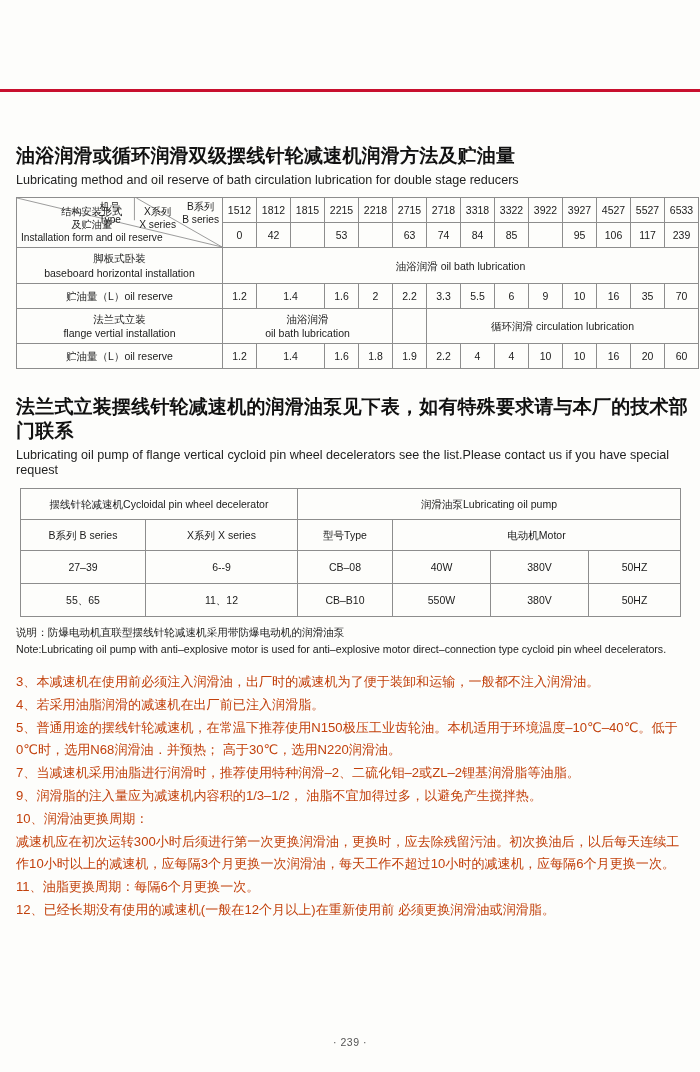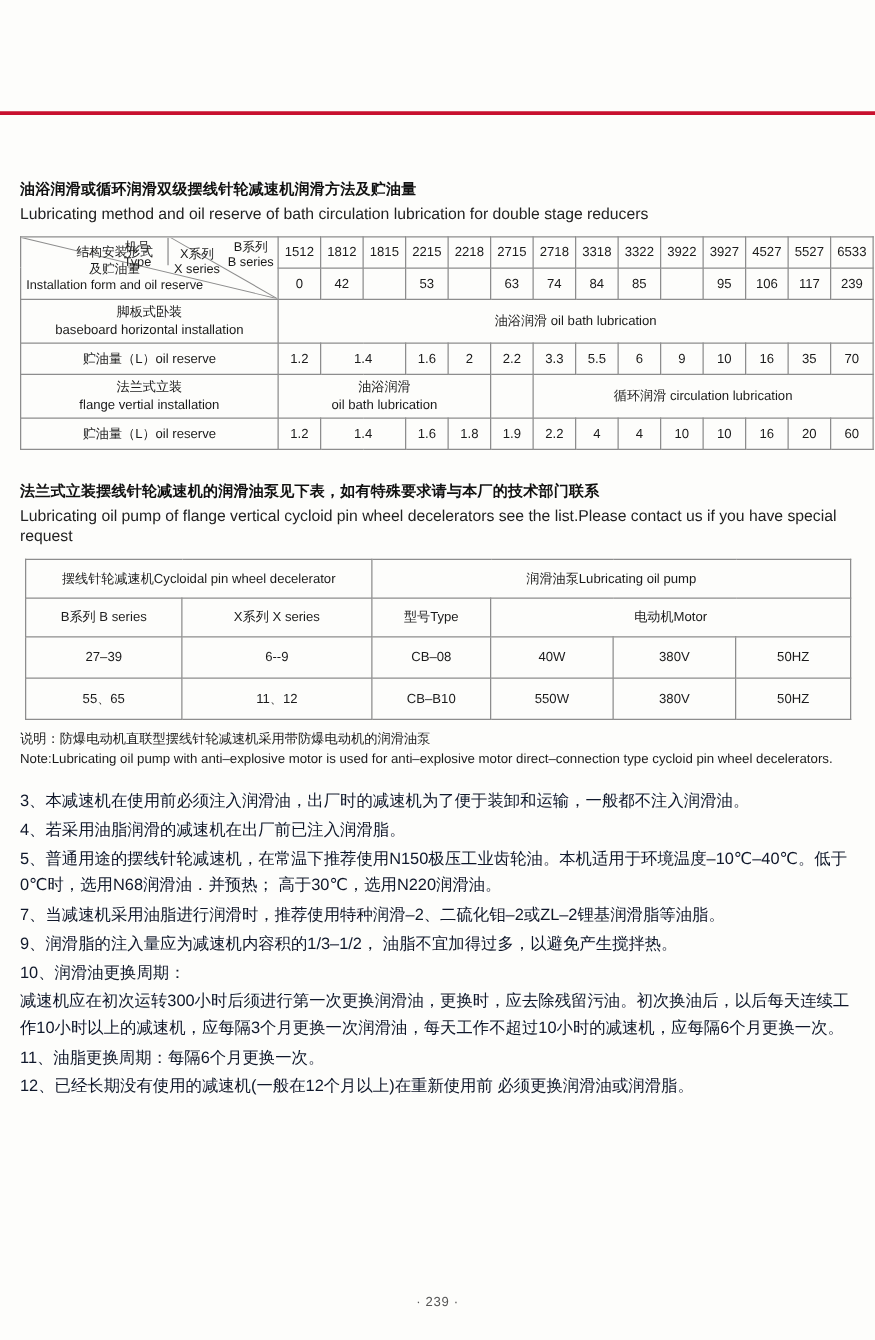--- a/index.html
+++ b/index.html
@@ -31,21 +31,21 @@
   }
   .content {
     position: absolute;
     left: 16px;
     top: 144px;
     width: 672px;
   }
 
   
   .sec-title-cn {
-    font-size: 12px;
+    font-size: 19px;
     font-weight: bold;
     letter-spacing: 0.2px;
     color: #111;
     margin: 0 0 5px 0;
     line-height: 1.25;
   }
   .sec-title-en {
     font-size: 12.6px;
     color: #222;
     margin: 0 0 9px 0;
@@ -127,21 +127,21 @@
   .note .en { display: block; }
 
   
   .paras {
     margin-top: 14px;
   }
   .para {
     font-size: 13.1px;
     line-height: 1.62;
     margin: 0 0 2px 0;
-    color: #0f172a;
+    color: #c2410c;
     text-align: left;
   }
 
   .pagenum {
     position: absolute;
     left: 0;
     top: 1036px;
     width: 700px;
     text-align: center;
     font-size: 10.5px;

